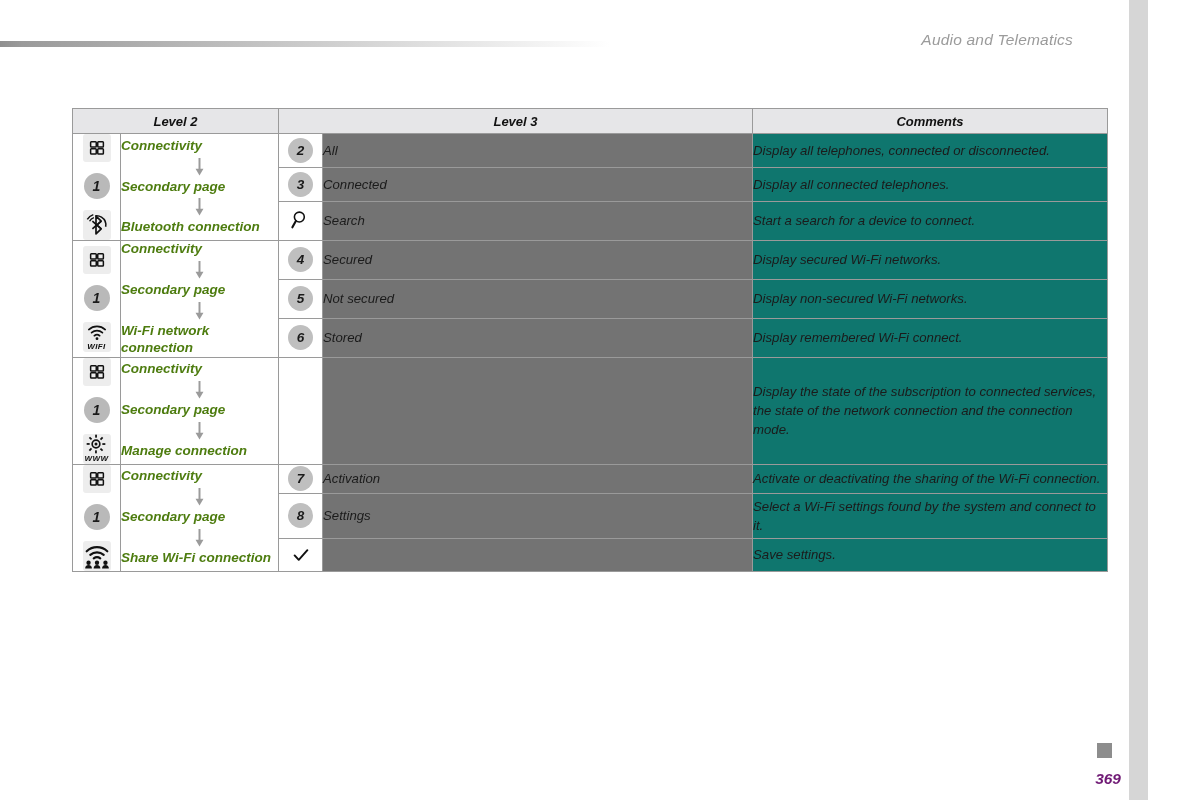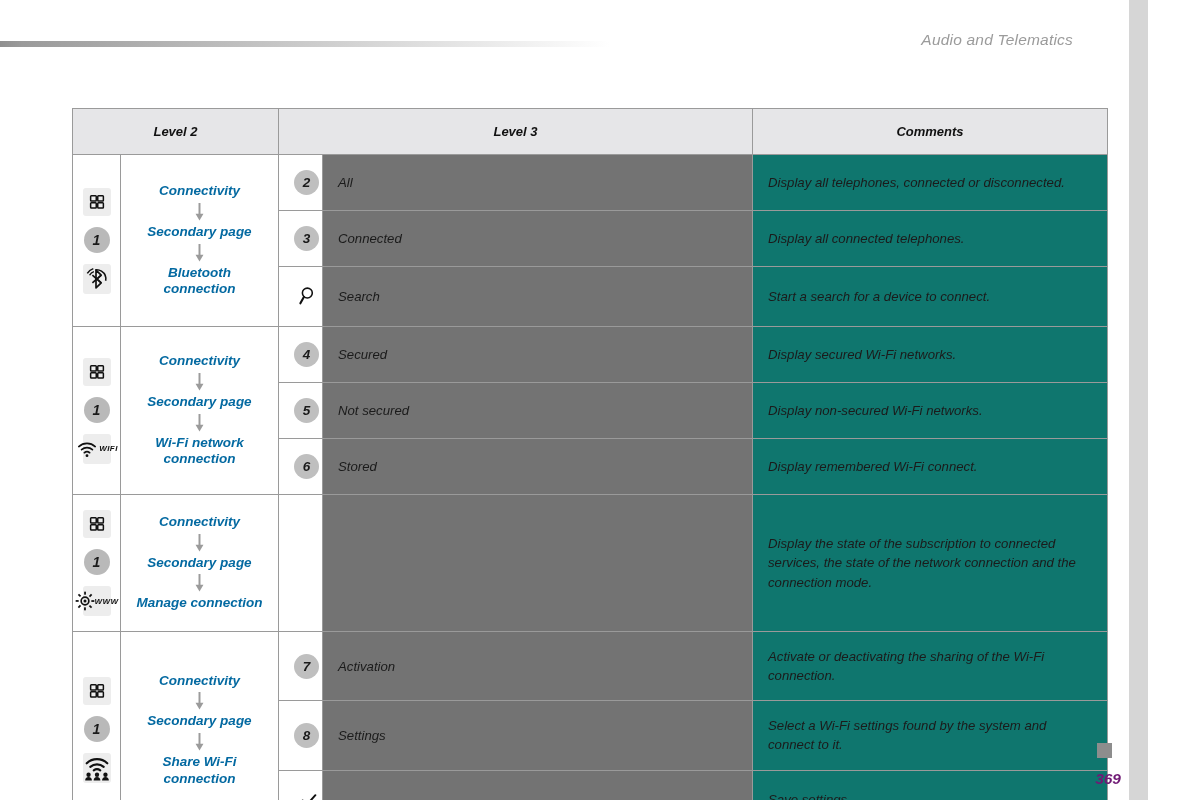--- a/index.html
+++ b/index.html
@@ -54,21 +54,21 @@
     width: 1035px;
   }
   table.matrix {
     border-collapse: collapse;
     width: 1035px;
     table-layout: fixed;
   }
   table.matrix th, table.matrix td {
     border: 1px solid #9a9a9a;
     vertical-align: middle;
-    padding: 15px;
+    padding: 0;
   }
   thead th {
     background: #e6e6e8;
     font-size: 13px;
     font-weight: bold;
     color: #111;
     height: 25px;
     text-align: center;
   }
   
@@ -78,24 +78,24 @@
   col.c-lab   { width: 430px; }
   col.c-com   { width: 355px; }
 
   td.icons-cell {
     background: #ffffff;
     text-align: center;
     padding: 8px 0;
   }
   td.path-cell {
     background: #ffffff;
-    text-align: center;
+    text-align: left;
     font-size: 13.5px;
     font-weight: bold;
-    color: #0369a1;
+    color: #4d7c0f;
     padding: 10px 6px;
     line-height: 1.25;
   }
   td.num-cell {
     background: #ffffff;
     text-align: center;
     padding: 0 2px;
   }
   td.label-cell {
     background: #737373;
@@ -166,21 +166,21 @@
   .wifi-label {
     font-size: 8px;
     font-weight: bold;
     letter-spacing: 0.4px;
     color: #111;
     line-height: 1;
     margin-top: 1px;
   }
   .icon-sub {
     display: flex;
-    flex-direction: row;
+    flex-direction: column;
     align-items: center;
     justify-content: center;
   }
   
   .page-mark {
     position: absolute;
     right: 36px; bottom: 42px;
     width: 15px; height: 15px;
     background: #8d8d8d;
   }

